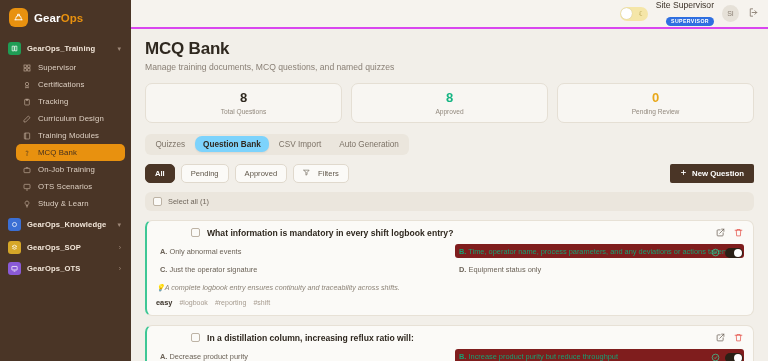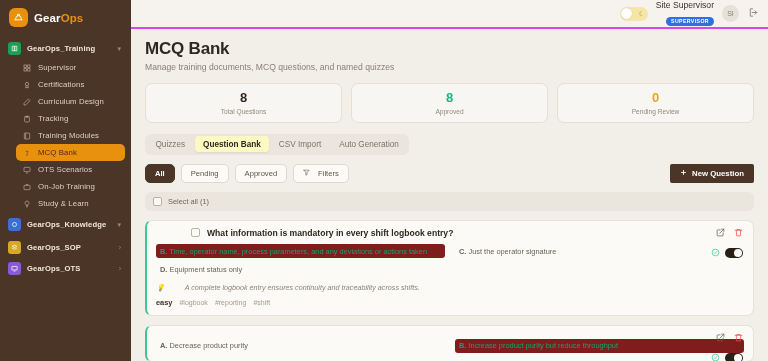--- a/index.html
+++ b/index.html
@@ -129,21 +129,21 @@
   .stat-label { font-size: 6.6px; color: #938a7f; margin-top: 2.5px; }
 
   .tabs {
     display: inline-flex; gap: 2px; margin-top: 11px;
     background: #ebe6dd; border-radius: 6px; padding: 2.5px;
   }
   .tab {
     font-size: 8.2px; color: #7d7367; padding: 3.5px 8px;
     border-radius: 4px; cursor: pointer; white-space: nowrap;
   }
-  .tab.active { background: #fef9c3; color: #2f281f; font-weight: bold; box-shadow: 0 1px 2px rgba(0,0,0,.07); }
+  .tab.active { background: #7dd3fc; color: #2f281f; font-weight: bold; box-shadow: 0 1px 2px rgba(0,0,0,.07); border-radius: 7px; }
 
   .filterbar { display: flex; align-items: center; margin-top: 9px; }
   .chips { display: flex; gap: 6px; align-items: center; }
   .chip {
     font-size: 7.6px; padding: 4px 9px; border-radius: 5px;
     border: 1px solid #e0d9cd; background: #fbfaf7; color: #5f5649;
     cursor: pointer; white-space: nowrap;
   }
   .chip.active { background: #4a3526; border-color: #4a3526; color: #fff; font-weight: bold; }
   .chip.with-icon { display: inline-flex; align-items: center; gap: 8px; }
@@ -174,21 +174,21 @@
   .q-head { display: flex; align-items: flex-start; gap: 7px; padding-left: 35px; }
   .q-text { font-size: 8.6px; font-weight: bold; color: #2f281f; line-height: 1.2; flex: 1 1 auto; }
   .q-actions { display: flex; align-items: center; gap: 9px; position: absolute; right: 10px; top: 7px; }
   .icon-btn { cursor: pointer; display: flex; align-items: center; }
   .opts { display: grid; grid-template-columns: 1fr 1fr; gap: 4px 10px; margin-top: 6px; }
   .opt { font-size: 7.4px; color: #6b6257; padding: 2.5px 4px; border-radius: 3px; line-height: 1.25; }
   .opt .ltr { font-weight: bold; }
   .opt.correct { background: #7f1d1d; color: #17a071; }
   .opt.correct .ltr { color: #17a071; }
   .explain {
-    display: flex; gap: 20px; align-items: flex-start;
+    display: flex; gap: 0; align-items: flex-start;
     margin-top: 6px; font-size: 7.2px; font-style: italic; color: #8d8478; line-height: 1.25;
   }
   .bulb { color: #e8a81a; font-size: 7px; line-height: 1.3; }
   .tagrow { display: flex; align-items: center; gap: 7px; margin-top: 6px; }
   .difficulty { font-size: 7.4px; font-weight: bold; color: #3b332a; }
   .tag { font-size: 7px; color: #a79c90; }
   .toggle-on {
     width: 18px; height: 10px; border-radius: 6px; background: #2a2016;
     position: relative; cursor: pointer; flex: 0 0 18px;
   }
@@ -243,33 +243,33 @@
               <svg width="8" height="8" viewBox="0 0 24 24" fill="none" stroke="currentColor" stroke-width="2">
                 <circle cx="12" cy="9" r="5"></circle>
                 <path d="M9 14l-1 7 4-2 4 2-1-7"></path>
               </svg>
             </span>
           <span class="ni-label">Certifications</span>
         </div>
         <div class="nav-item">
           <span class="ni-icon">
               <svg width="8" height="8" viewBox="0 0 24 24" fill="none" stroke="currentColor" stroke-width="2">
-                <path d="M16 3l5 5L8 21H3v-5z"></path>
-              </svg>
-            </span>
-          <span class="ni-label">Curriculum Design</span>
-        </div>
-        <div class="nav-item">
-          <span class="ni-icon">
-              <svg width="8" height="8" viewBox="0 0 24 24" fill="none" stroke="currentColor" stroke-width="2">
                 <rect x="5" y="4" width="14" height="17" rx="2"></rect>
                 <path d="M9 4h6v3H9z"></path>
               </svg>
             </span>
           <span class="ni-label">Tracking</span>
+        </div>
+        <div class="nav-item">
+          <span class="ni-icon">
+              <svg width="8" height="8" viewBox="0 0 24 24" fill="none" stroke="currentColor" stroke-width="2">
+                <path d="M16 3l5 5L8 21H3v-5z"></path>
+              </svg>
+            </span>
+          <span class="ni-label">Curriculum Design</span>
         </div>
         <div class="nav-item">
           <span class="ni-icon">
               <svg width="8" height="8" viewBox="0 0 24 24" fill="none" stroke="currentColor" stroke-width="2">
                 <rect x="4" y="3" width="16" height="18" rx="2"></rect>
                 <path d="M8 3v18"></path>
               </svg>
             </span>
           <span class="ni-label">Training Modules</span>
         </div>
@@ -278,34 +278,34 @@
               <svg width="8" height="8" viewBox="0 0 24 24" fill="none" stroke="currentColor" stroke-width="2.2">
                 <path d="M9 9a3 3 0 1 1 4 2.8c-.7.3-1 .9-1 1.7v.5"></path>
                 <circle cx="12" cy="18" r="1"></circle>
               </svg>
             </span>
           <span class="ni-label">MCQ Bank</span>
         </div>
         <div class="nav-item">
           <span class="ni-icon">
               <svg width="8" height="8" viewBox="0 0 24 24" fill="none" stroke="currentColor" stroke-width="2">
+                <rect x="3" y="7" width="18" height="13" rx="2"></rect>
+                <path d="M9 7V5h6v2"></path>
+              </svg>
+            </span>
+          <span class="ni-label">On-Job Training</span>
+        </div>
+        <div class="nav-item">
+          <span class="ni-icon">
+              <svg width="8" height="8" viewBox="0 0 24 24" fill="none" stroke="currentColor" stroke-width="2">
                 <rect x="3" y="4" width="18" height="13" rx="2"></rect>
                 <path d="M9 21h6"></path>
               </svg>
             </span>
           <span class="ni-label">OTS Scenarios</span>
-        </div>
-        <div class="nav-item">
-          <span class="ni-icon">
-              <svg width="8" height="8" viewBox="0 0 24 24" fill="none" stroke="currentColor" stroke-width="2">
-                <rect x="3" y="7" width="18" height="13" rx="2"></rect>
-                <path d="M9 7V5h6v2"></path>
-              </svg>
-            </span>
-          <span class="ni-label">On-Job Training</span>
         </div>
         <div class="nav-item">
           <span class="ni-icon">
               <svg width="8" height="8" viewBox="0 0 24 24" fill="none" stroke="currentColor" stroke-width="2">
                 <path d="M9 18h6M10 21h4"></path>
                 <path d="M12 3a6 6 0 0 0-3 11v2h6v-2a6 6 0 0 0-3-11z"></path>
               </svg>
             </span>
           <span class="ni-label">Study &amp; Learn</span>
         </div>
@@ -432,20 +432,21 @@
                 <path d="M15 3h6v6M10 14L21 3"></path>
               </svg>
           </span>
           <span class="icon-btn">
             <svg width="9" height="9" viewBox="0 0 24 24" fill="none" stroke="#e5554e" stroke-width="2" stroke-linecap="round">
                 <path d="M3 6h18M8 6V4h8v2M6 6l1 15h10l1-15"></path>
               </svg>
           </span>
         </div>
         <div class="opts">
+          <div class="opt"><span class="ltr">A.</span> <span>Only abnormal events</span></div>
           <div class="opt correct"><span class="ltr">B.</span> <span>Time, operator name, process parameters, and any deviations or actions taken</span></div>
           <div class="opt"><span class="ltr">C.</span> <span>Just the operator signature</span></div>
           <div class="opt"><span class="ltr">D.</span> <span>Equipment status only</span></div>
         </div>
         <div class="explain">
           <span class="bulb">💡</span>
           <span>A complete logbook entry ensures continuity and traceability across shifts.</span>
         </div>
         <div class="tagrow">
           <span class="difficulty">easy</span>
@@ -461,20 +462,24 @@
               </svg>
           </span>
           <span class="toggle-on">
               <span class="knob2"></span>
             </span>
         </div>
       </article>
 
       
       <article class="qcard">
+        <div class="q-head">
+          <span class="cb"></span>
+          <span class="q-text">In a distillation column, increasing reflux ratio will:</span>
+        </div>
         <div class="q-actions">
           <span class="icon-btn">
             <svg width="9" height="9" viewBox="0 0 24 24" fill="none" stroke="#6b6257" stroke-width="2" stroke-linecap="round">
                 <path d="M19 13v6a2 2 0 0 1-2 2H5a2 2 0 0 1-2-2V7a2 2 0 0 1 2-2h6"></path>
                 <path d="M15 3h6v6M10 14L21 3"></path>
               </svg>
           </span>
           <span class="icon-btn">
             <svg width="9" height="9" viewBox="0 0 24 24" fill="none" stroke="#e5554e" stroke-width="2" stroke-linecap="round">
                 <path d="M3 6h18M8 6V4h8v2M6 6l1 15h10l1-15"></path>

